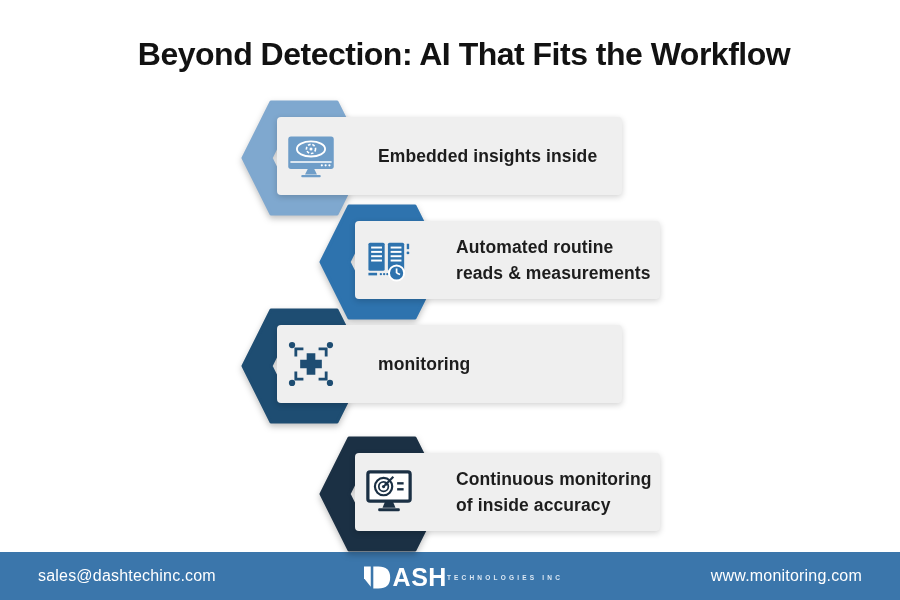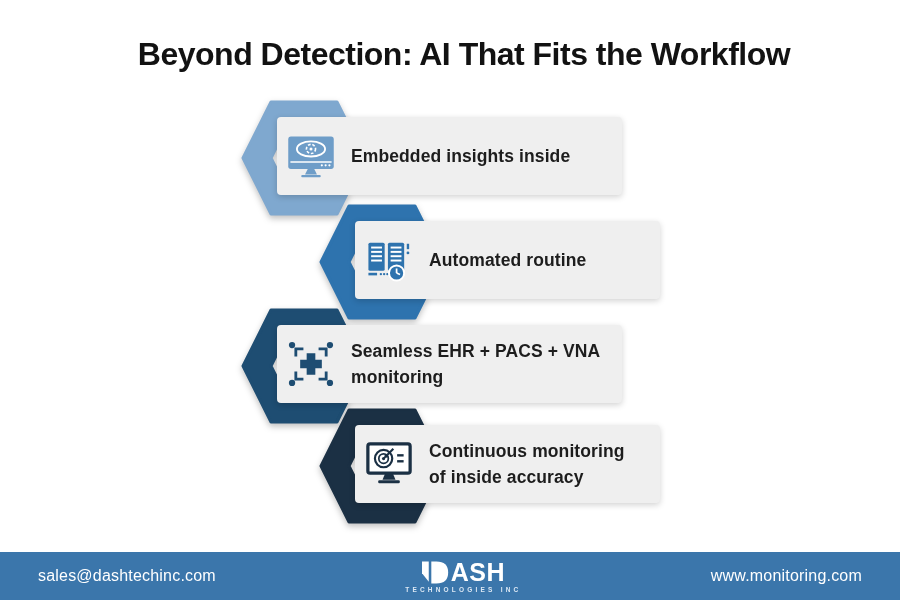--- a/index.html
+++ b/index.html
@@ -11,55 +11,55 @@
   }
   .title {
     position: absolute; top: 36px; left: 14px; width: 100%;
     text-align: center; font-size: 32px; font-weight: bold;
     letter-spacing: -0.5px; color: #121212;
   }
   .step { position: absolute; width: 430px; height: 116px; }
   .step-1 { left: 237px; top: 100px; }
   .step-2 { left: 315px; top: 204px; text-decoration: underline; }
   .step-3 { left: 237px; top: 308px; }
-  .step-4 { left: 315px; top: 408px; }
+  .step-4 { left: 315px; top: 436px; }
   .chevron-svg {
     position: absolute; left: 0; top: 0; z-index: 1;
     filter: drop-shadow(0 3px 3px rgba(0,0,0,0.25));
   }
   .c1 { fill: #7FA8CF; stroke: #7FA8CF; }
   .c2 { fill: #2E73AE; stroke: #2E73AE; }
   .c3 { fill: #1E4D72; stroke: #1E4D72; }
   .c4 { fill: #1B3044; stroke: #1B3044; }
   .bar {
     position: absolute; left: 40px; top: 17px; height: 78px; z-index: 2;
     background: #efefef; border-radius: 4px;
     box-shadow: 0 2px 6px rgba(0,0,0,0.18);
-    display: flex; align-items: center;
+    display: flex; align-items: center; gap: 27px;
   }
   .bar-w1 { width: 345px; }
   .bar-w2 { width: 305px; }
   .icon-box {
     width: 56px; height: 56px; margin-left: 6px; flex: 0 0 56px;
     display: flex; align-items: center; justify-content: center;
   }
   .step-text {
     margin-left: 12px; font-size: 17.5px; font-weight: bold;
     color: #1d1d1d; line-height: 26px; letter-spacing: 0.1px;
     white-space: nowrap;
   }
   .footer {
     position: absolute; left: 0; top: 552px; width: 900px; height: 48px;
     background: #3B76AB; color: #ffffff;
     display: flex; align-items: center; justify-content: space-between;
     padding: 0 38px;
   }
   .footer-link { font-size: 16px; color: #ffffff; letter-spacing: 0.2px; cursor: pointer; }
   .logo {
-    display: flex; flex-direction: column; align-items: center; line-height: 1;
+    display: flex; flex-direction: row; align-items: center; line-height: 1;
     transform: translateY(1px);
   }
   .logo-top { display: flex; align-items: center; }
   .logo-name {
     font-size: 25px; font-weight: bold; color: #ffffff; letter-spacing: 0.5px;
     margin-left: 2px;
   }
   .logo-sub {
     font-size: 6.5px; letter-spacing: 3.2px; color: #dce8f4; margin-top: 2px;
     font-weight: bold; white-space: nowrap;
@@ -120,20 +120,21 @@
           <circle cx="16.5" cy="37" r="1.1" fill="#2E73AE"></circle>
           <circle cx="19.5" cy="37" r="1.1" fill="#2E73AE"></circle>
           <circle cx="22.5" cy="37" r="1.1" fill="#2E73AE"></circle>
           <circle cx="31" cy="36" r="7" fill="#2E73AE" stroke="#ffffff" stroke-width="1.8"></circle>
           <line x1="31" y1="36" x2="31" y2="31.8" stroke="#ffffff" stroke-width="1.6"></line>
           <line x1="31" y1="36" x2="34.2" y2="37.4" stroke="#ffffff" stroke-width="1.6"></line>
         </svg>
       </div>
       <div class="step-text">
         <div>Automated routine</div>
+        <div>reads &amp; measurements</div>
       </div>
     </div>
   </div>
 
   <div class="step step-3">
     <svg class="chevron-svg" width="118" height="116" viewBox="0 0 118 116">
       <path class="c3" stroke-width="3" stroke-linejoin="round" d="M6 58 L34 2 L100 2 L111 24 L51 24 L34 58 L51 92 L111 92 L100 114 L34 114 Z"></path>
     </svg>
     <div class="bar bar-w1">
       <div class="icon-box">
@@ -143,21 +144,20 @@
           <path d="M31 10 H38 V17" fill="none" stroke="#1E4D72" stroke-width="2.6"></path>
           <path d="M38 31 V38 H31" fill="none" stroke="#1E4D72" stroke-width="2.6"></path>
           <path d="M17 38 H10 V31" fill="none" stroke="#1E4D72" stroke-width="2.6"></path>
           <circle cx="6.5" cy="6.5" r="2.9" fill="#1E4D72"></circle>
           <circle cx="41.5" cy="6.5" r="2.9" fill="#1E4D72"></circle>
           <circle cx="6.5" cy="41.5" r="2.9" fill="#1E4D72"></circle>
           <circle cx="41.5" cy="41.5" r="2.9" fill="#1E4D72"></circle>
         </svg>
       </div>
       <div class="step-text">
-        <div>Seamless EHR + PACS + VNA</div>
         <div>monitoring</div>
       </div>
     </div>
   </div>
 
   <div class="step step-4">
     <svg class="chevron-svg" width="118" height="116" viewBox="0 0 118 116">
       <path class="c4" stroke-width="3" stroke-linejoin="round" d="M6 58 L34 2 L100 2 L111 24 L51 24 L34 58 L51 92 L111 92 L100 114 L34 114 Z"></path>
     </svg>
     <div class="bar bar-w2">

